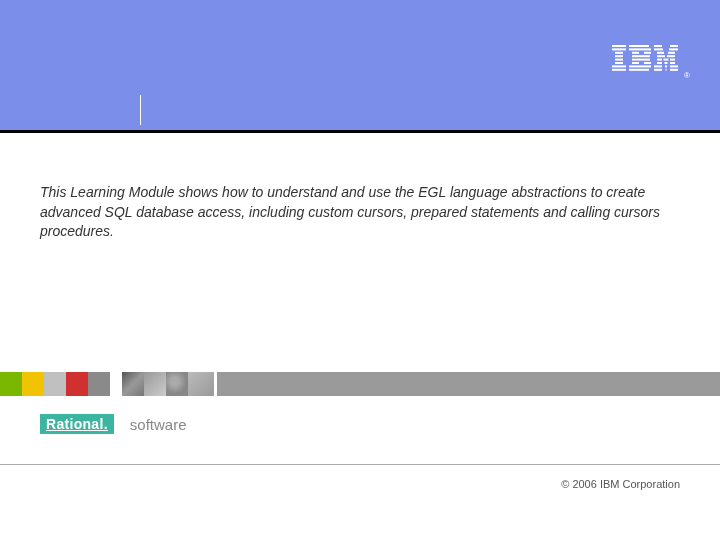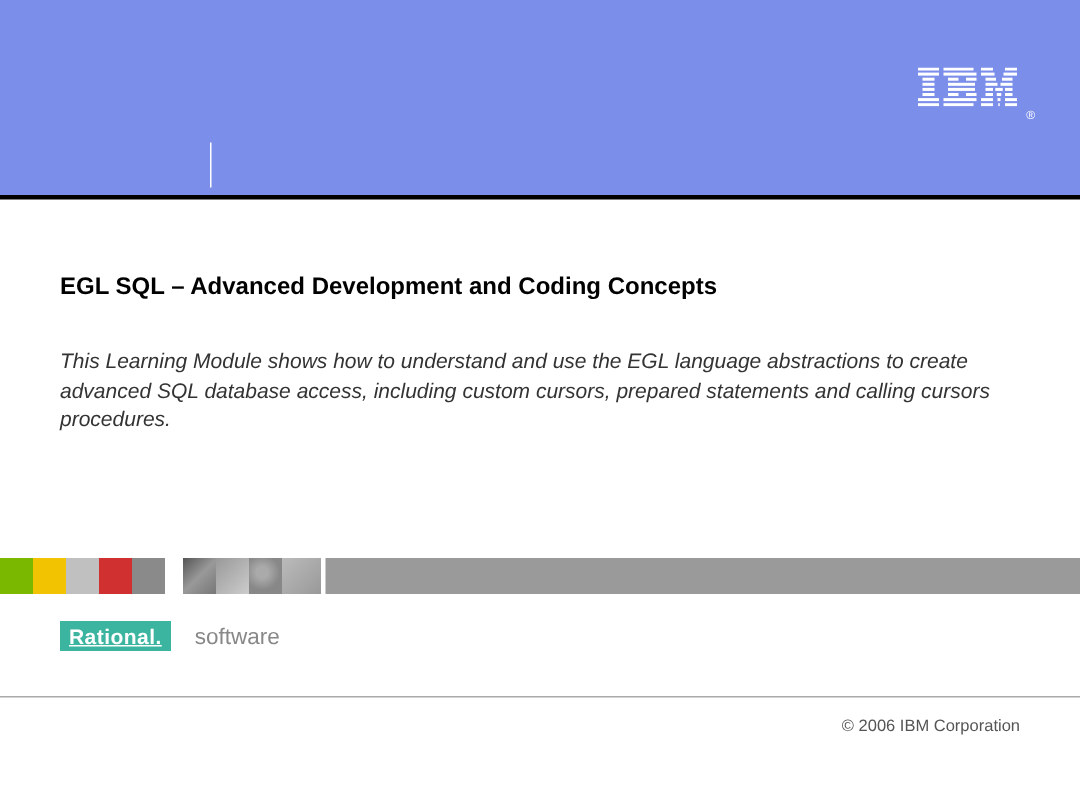--- a/index.html
+++ b/index.html
@@ -181,21 +181,20 @@
       </g>
     </svg>
     <span class="registered">®</span>
   </div>
   <div class="vertical-divider"></div>
 </div>
 
 <div class="black-line"></div>
 
 <div class="content">
-  <h1 class="title">EGL SQL – Advanced Development and Coding Concepts</h1>
   <p class="description">This Learning Module shows how to understand and use the EGL language abstractions to create advanced SQL database access, including custom cursors, prepared statements and calling cursors procedures.</p>
 </div>
 
 <div class="color-strip">
   <div class="strip-seg seg-green"></div>
   <div class="strip-seg seg-yellow"></div>
   <div class="strip-seg seg-gray1"></div>
   <div class="strip-seg seg-red"></div>
   <div class="strip-seg seg-gray2"></div>
   <div class="strip-seg seg-gap"></div>

